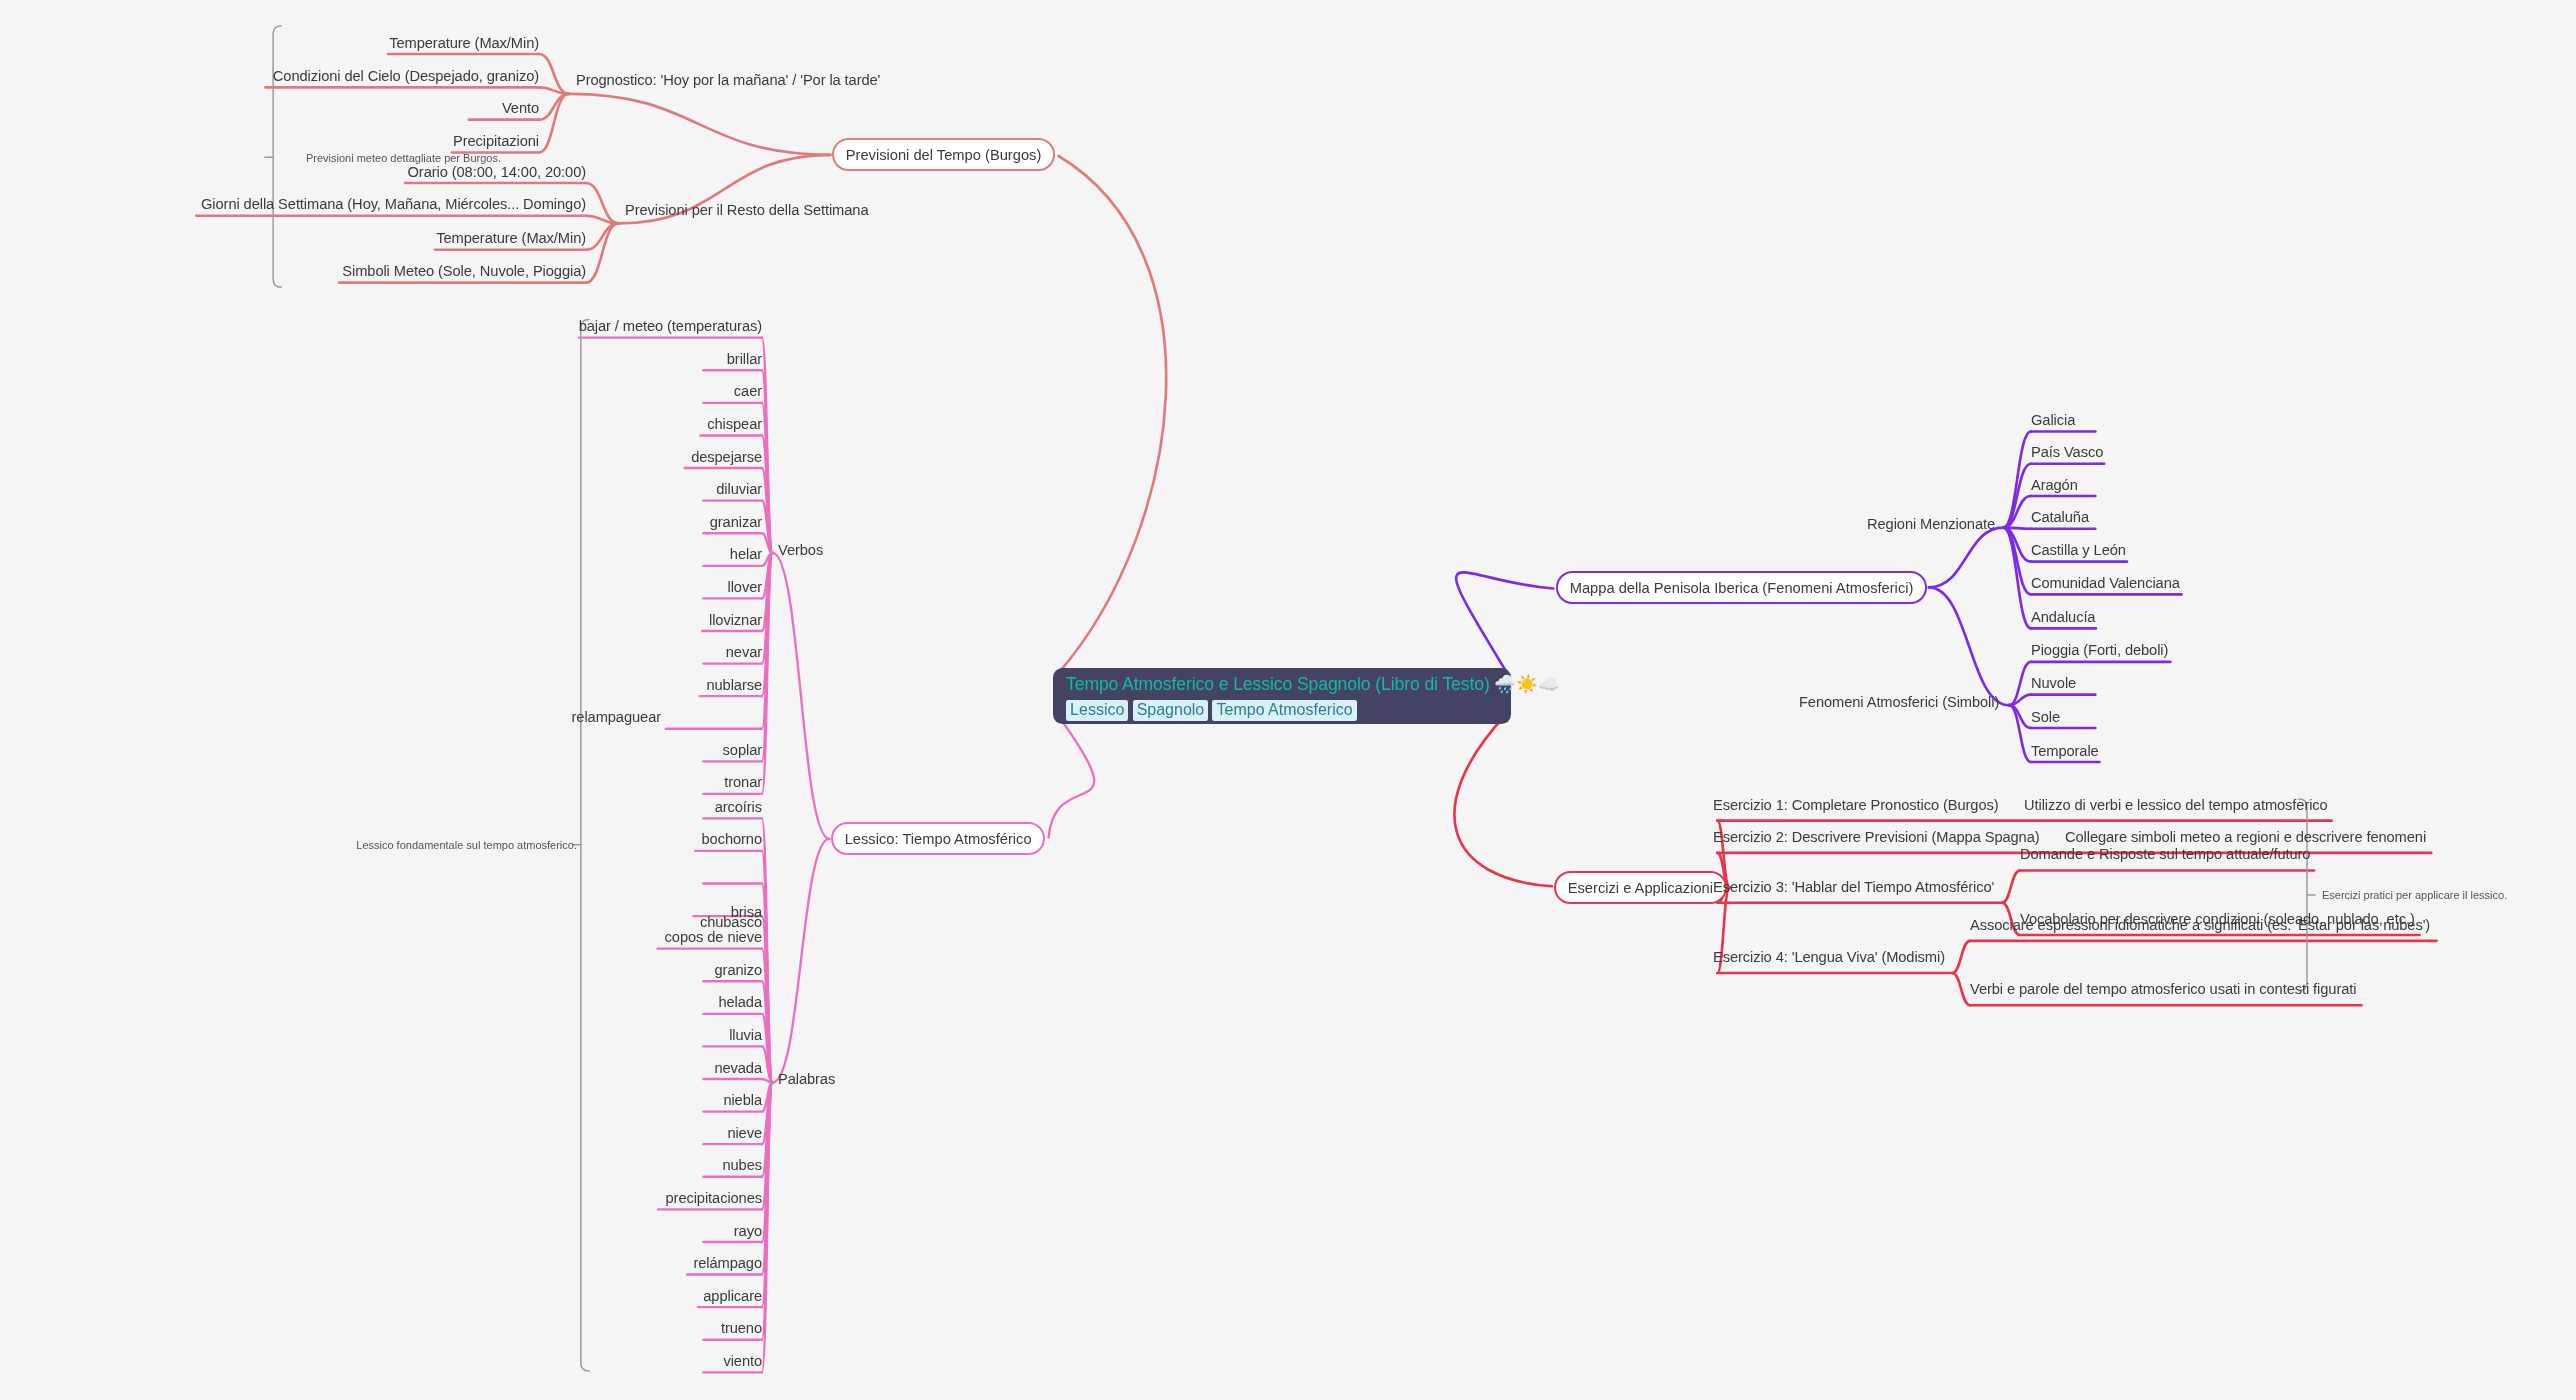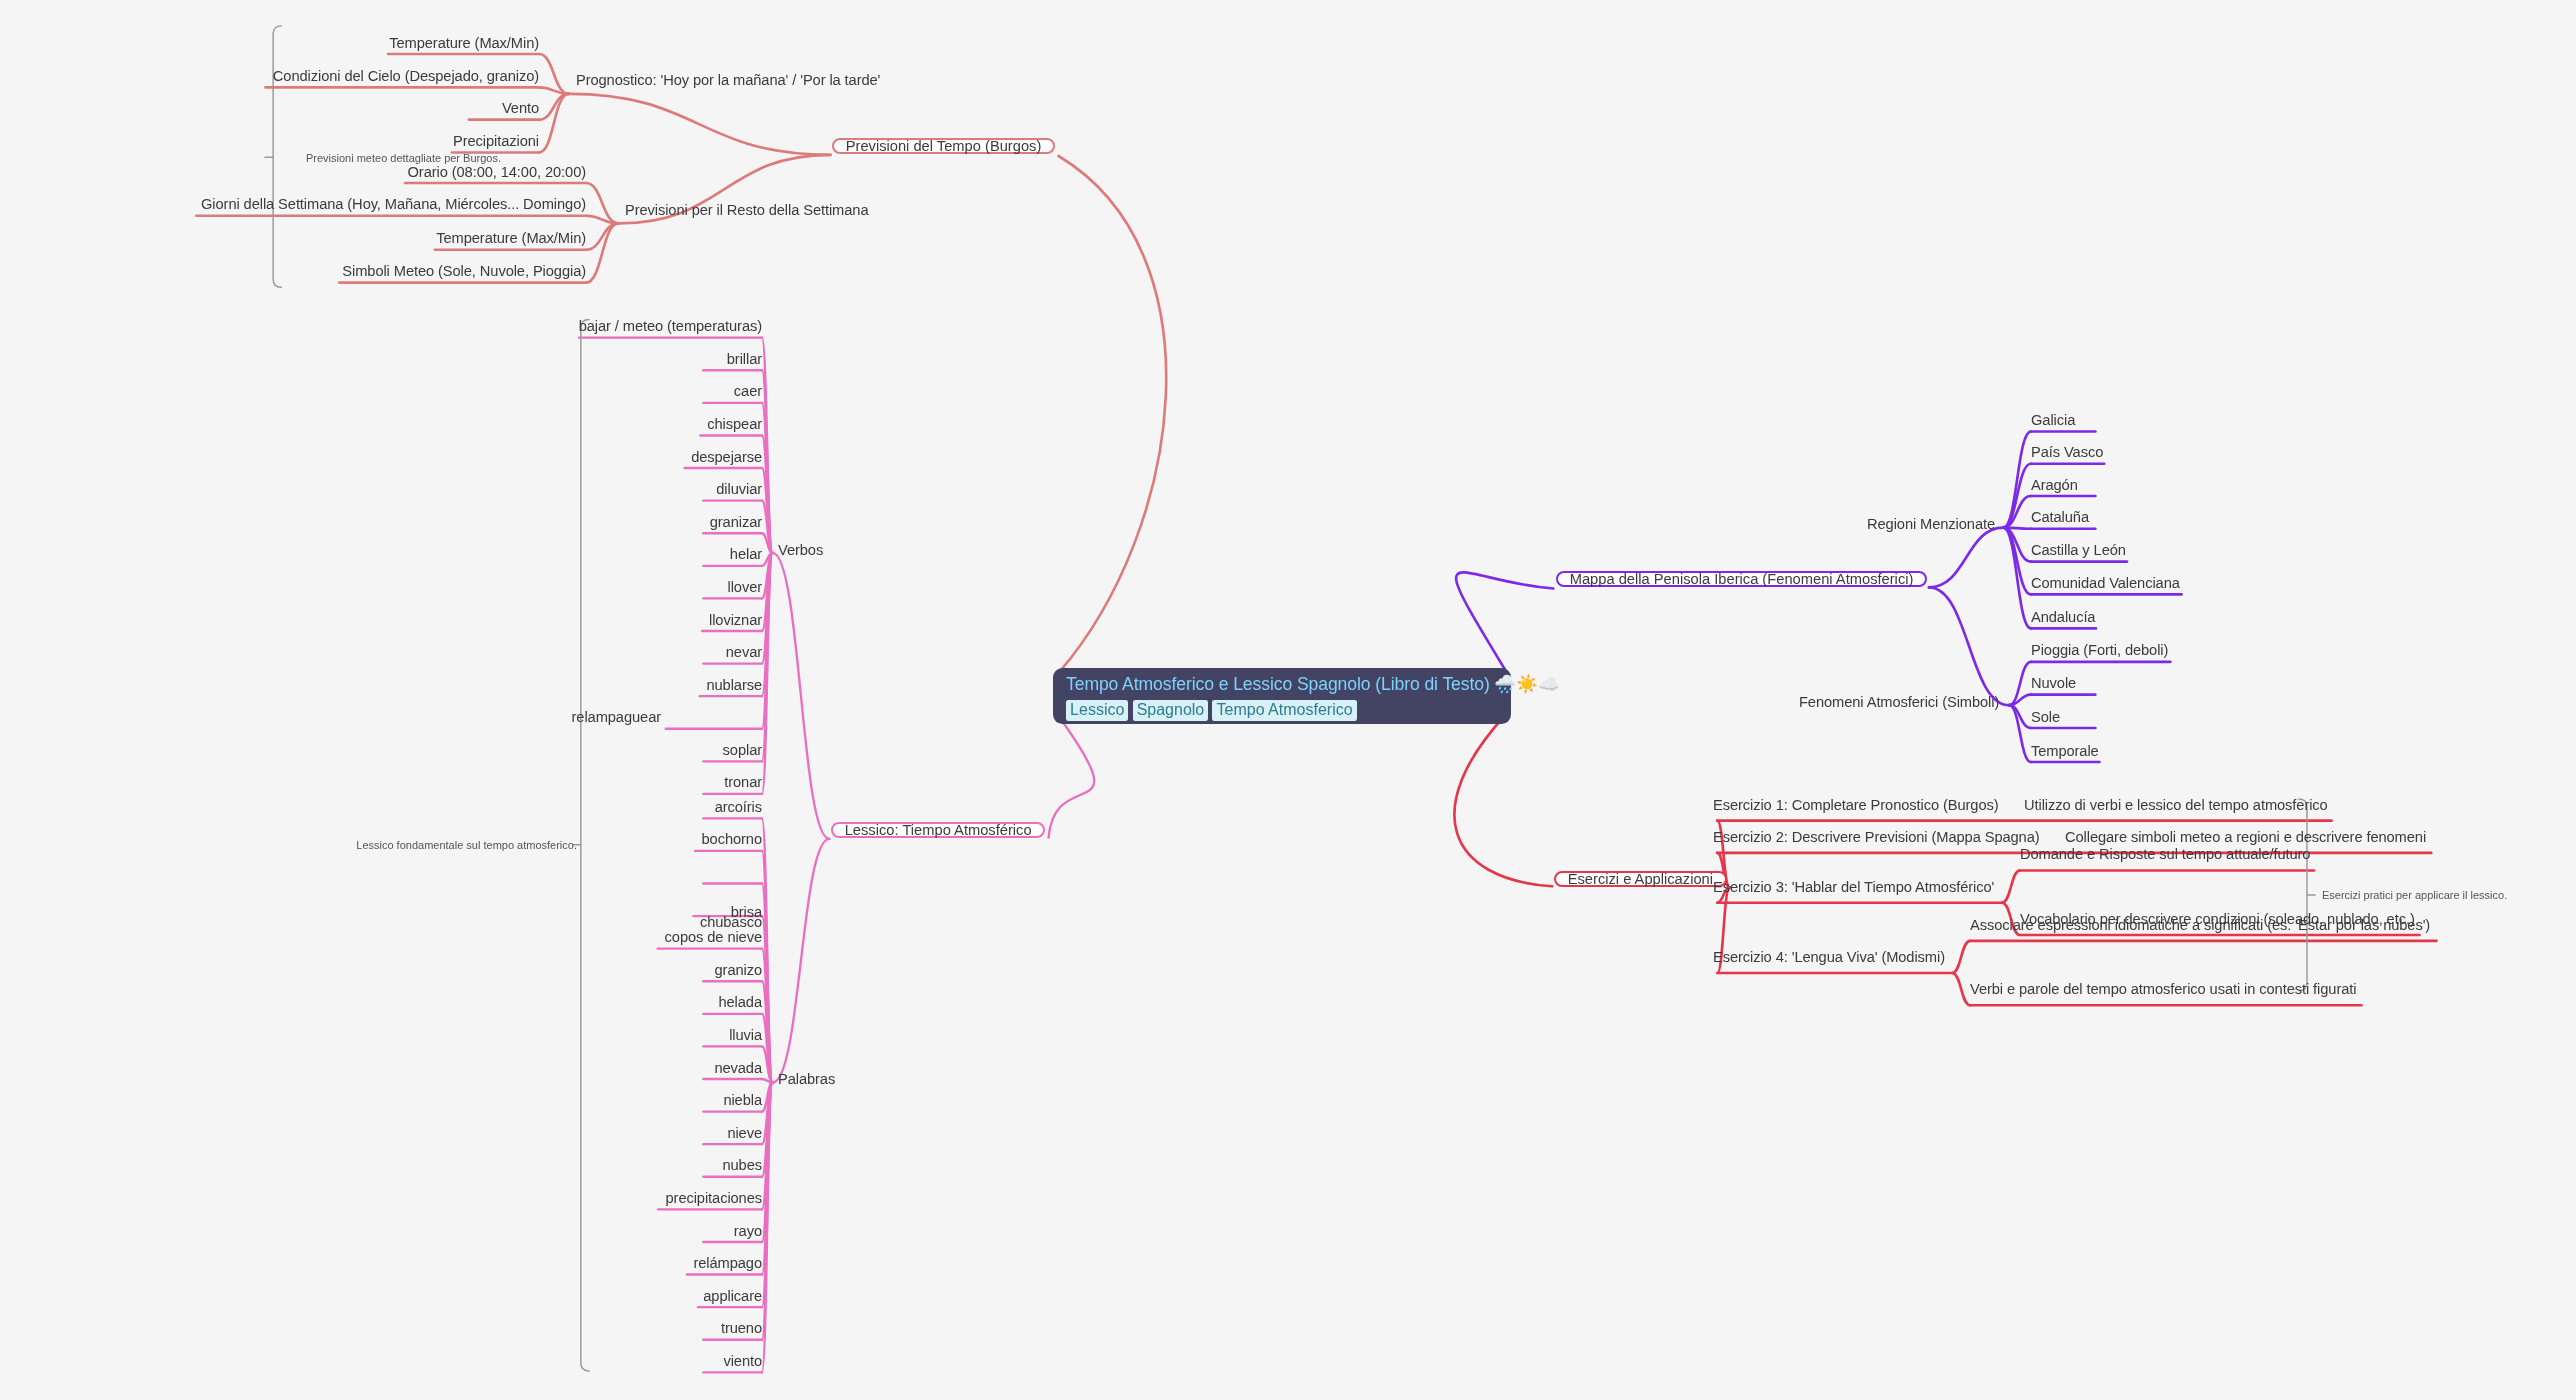--- a/index.html
+++ b/index.html
@@ -32,21 +32,21 @@
   
   #root-node {
     position: absolute;
     left: 1053px; top: 668px;
     width: 458px; height: 56px;
     background: #434363;
     border-radius: 9.4px;
     padding: 7.6px 13px 0 13px;
   }
   #root-title {
-    color: #7dd3fc;
+    color: #14b8a6;
     font-size: 17.6px;
     line-height: 1;
     white-space: nowrap;
     letter-spacing: -0.1px;
   }
   #root-tags {
     display: flex;
     gap: 4.1px;
     margin-top: 6.4px;
   }
@@ -65,21 +65,21 @@
     position: absolute;
     background: #ffffff;
     border-radius: 586px;
     display: flex;
     align-items: center;
     justify-content: center;
     font-size: 14.7px;
     color: #3b3b3b;
     white-space: nowrap;
     padding: 0 11.7px;
-    height: 16px;
+    height: 33px;
   }
   #pill-burgos  { border: 2.9px solid #dd7b7b; left: 832px; top: 138px;  }
   #pill-lessico { border: 2.9px solid #ea6fc0; left: 831px; top: 822px; }
   #pill-mappa   { border: 2.9px solid #7c2ae8; left: 1556px; top: 571px;  }
   #pill-esercizi{ border: 2.9px solid #e5374b; left: 1554px; top: 871px; }
 
   
   .bracket-note {
     position: absolute;
     font-size: 11px;

